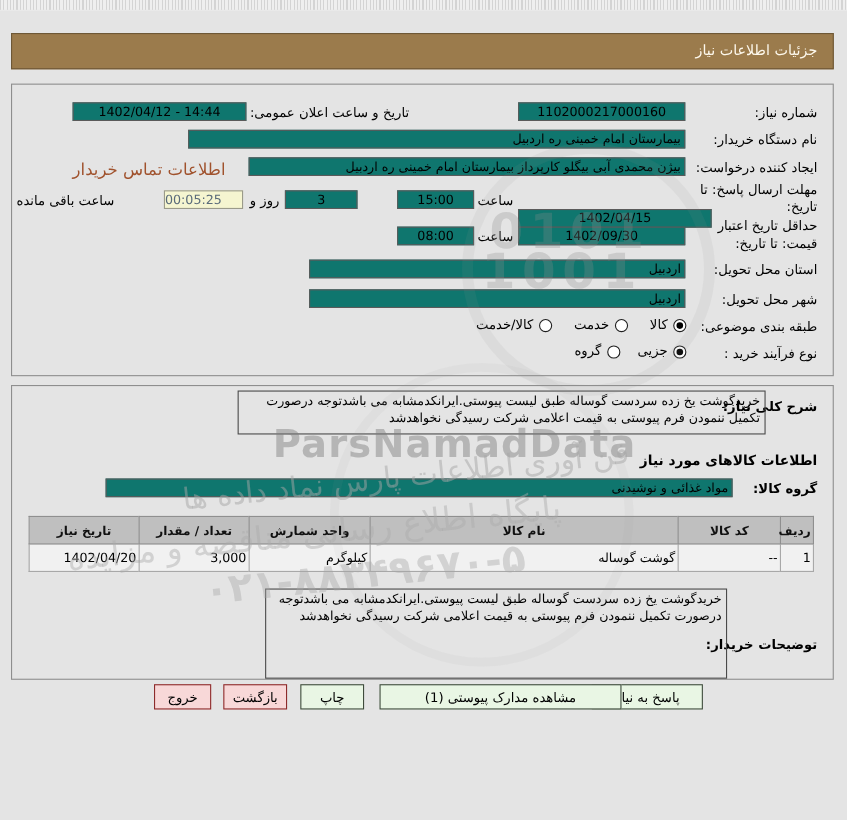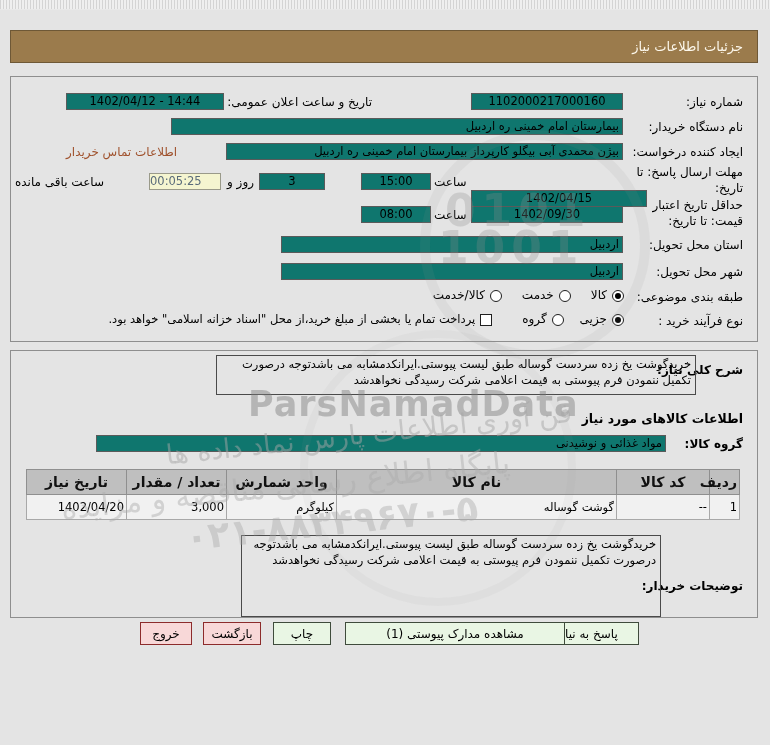--- a/index.html
+++ b/index.html
@@ -37,21 +37,21 @@
 
   .inp{
     position:absolute;height:17px;box-sizing:border-box;
     background:#0f766e;border:1px solid #5a5a5a;
     font-size:11.5px;line-height:15px;padding:0 3px;overflow:hidden;white-space:nowrap;
   }
   .center{text-align:center;}
   .ltr{direction:ltr;}
   .rtl-val{text-align:right;}
 
-  .link{position:absolute;color:#a0522d;font-size:12px;white-space:nowrap;cursor:pointer;}
+  .link{position:absolute;color:#a0522d;font-size:15px;white-space:nowrap;cursor:pointer;}
 
   .countdown{
     position:absolute;height:17px;box-sizing:border-box;
     background:#f5f5d0;border:1px solid #9a9a8a;color:#5a6b7a;
     font-size:11.5px;line-height:15px;text-align:left;direction:ltr;
   }
 
   .optrow{position:absolute;display:flex;align-items:center;gap:20px;direction:rtl;}
   .opt{display:flex;align-items:flex-end;gap:5px;white-space:nowrap;}
   .radio{width:12px;height:12px;border-radius:50%;border:1px solid #1f1f1f;background:#fff;
@@ -60,21 +60,21 @@
   .checkbox{width:12px;height:12px;border:1px solid #1f1f1f;background:#fff;
     display:inline-block;box-sizing:border-box;flex:0 0 auto;}
 
   .txtbox{
     position:absolute;box-sizing:border-box;border:1px solid #4a4a4a;background:transparent;
     font-size:11.5px;line-height:1.35;padding:1px 4px;text-align:right;overflow:hidden;
   }
 
   table.items{position:absolute;border-collapse:collapse;direction:rtl;table-layout:fixed;}
   table.items th{
-    background:#bfbfbf;border:1px solid #8f8f8f;font-size:14px;font-weight:bold;
+    background:#bfbfbf;border:1px solid #8f8f8f;font-size:11px;font-weight:bold;
     height:24px;padding:0 2px;color:#111;
   }
   table.items td{
     background:#f1f1f1;border:1px solid #a8a8a8;font-size:11.5px;
     height:24px;text-align:right;padding:0 2px;
   }
 
   .btn{
     position:absolute;top:622px;height:23px;box-sizing:border-box;
     display:flex;align-items:center;justify-content:center;
@@ -156,24 +156,20 @@
 
     <div class="lbl" style="top:237px;right:14px;">نوع فرآیند خرید :</div>
     <div class="optrow" style="top:235px;right:133px;gap:16px;">
       <span class="opt">
         <span class="radio sel"></span>
         <span>جزیی</span>
       </span>
       <span class="opt">
         <span class="radio"></span>
         <span>گروه</span>
-      </span>
-      <span class="opt" style="margin-right:14px;">
-        <span class="checkbox"></span>
-        <span style="font-size:11.5px;">پرداخت تمام یا بخشی از مبلغ خرید،از محل "اسناد خزانه اسلامی" خواهد بود.</span>
       </span>
     </div>
   </div>
 
   <div class="panel" id="panel-details">
 
     <div class="lbl bold" style="top:12px;right:14px;">شرح کلی نیاز:</div>
     <div class="txtbox" style="top:4px;left:205px;width:480px;height:40px;">خریدگوشت یخ زده سردست گوساله طبق لیست پیوستی.ایرانکدمشابه می باشدتوجه درصورت تکمیل ننمودن فرم پیوستی به قیمت اعلامی شرکت رسیدگی نخواهدشد</div>
 
     <div class="lbl bold" style="top:60px;right:14px;font-size:12.5px;">اطلاعات کالاهای مورد نیاز</div>

